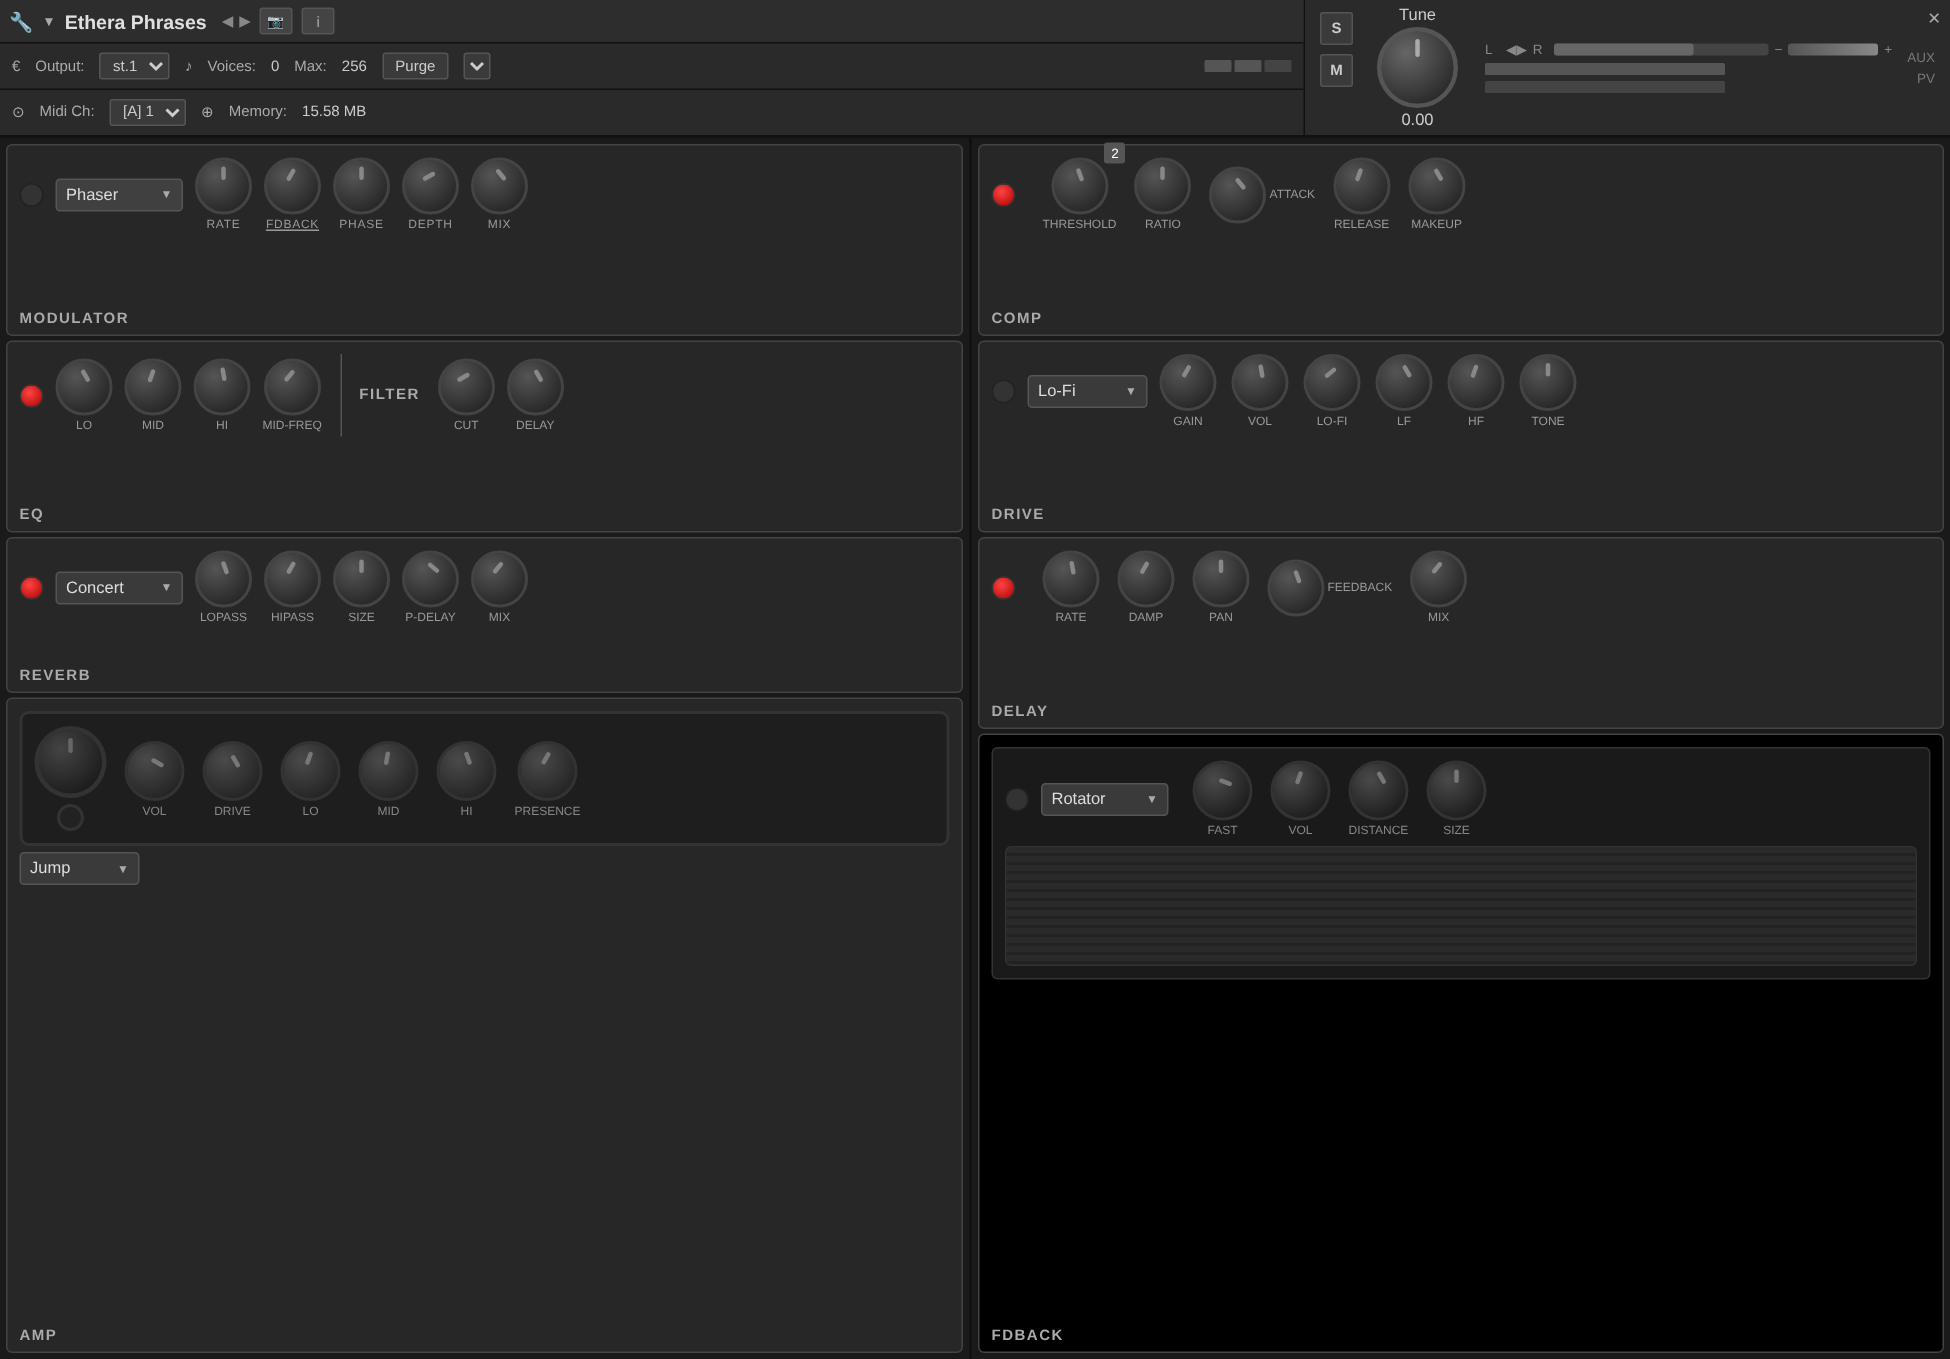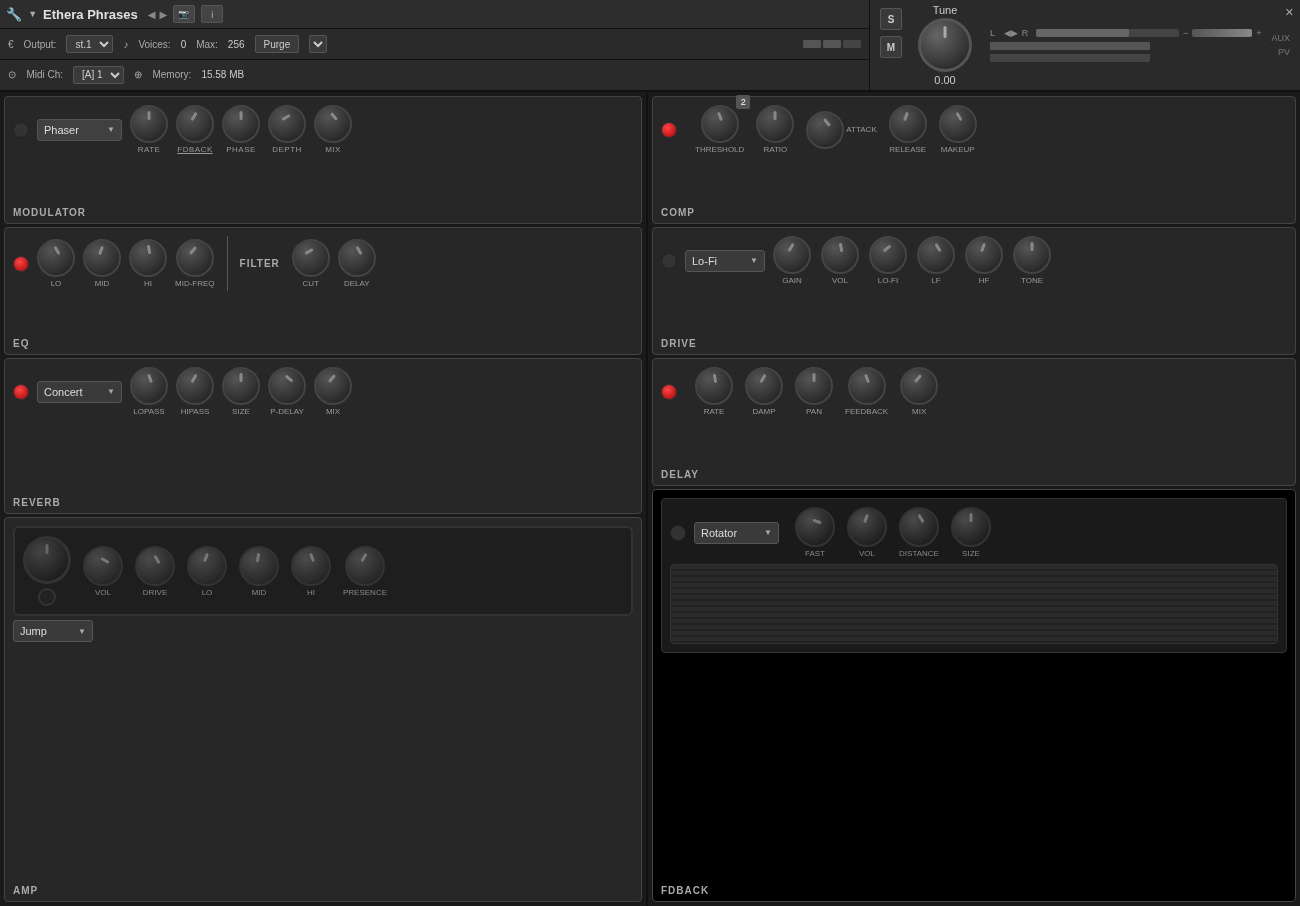--- a/index.html
+++ b/index.html
@@ -197,21 +197,21 @@
           <div class="knob-group" style="display:flex;flex-direction:column;align-items:center;gap:2px;">
             <div style="width:38px;height:38px;border-radius:50%;background:radial-gradient(circle at 35% 30%,#555,#1a1a1a);border:2px solid #444;position:relative;cursor:pointer;">
                 <div style="position:absolute;top:5px;left:55%;transform:translateX(-50%) rotate(-30deg);width:3px;height:9px;background:#888;border-radius:2px;"></div>
               </div>
             <span style="font-size:8px;color:#999;">DELAY</span>
           </div>
         </div>
         <span style="position:absolute;bottom:5px;left:8px;font-size:10px;font-weight:bold;color:#aaa;letter-spacing:1px;">EQ</span>
       </div>
 
-      <div style="background:#272727;border:1px solid #444;border-radius:4px;padding:4px 8px;position:relative;height:156px;">
+      <div style="background:#272727;border:1px solid #444;border-radius:4px;padding:4px 8px;position:relative;height:104px;">
         <div style="display:flex;align-items:center;gap:8px;padding-top:4px;">
           <div style="width:16px;height:16px;border-radius:50%;background:radial-gradient(circle at 40% 35%,#ff4444,#aa0000);border:1px solid #333;cursor:pointer;"></div>
           <div style="background:#3a3a3a;border:1px solid #555;color:#ddd;font-size:11px;padding:2px 6px;border-radius:3px;cursor:pointer;height:22px;min-width:85px;display:flex;align-items:center;gap:4px;user-select:none;">
             <span>Concert</span>
             <span style="font-size:8px;color:#aaa;margin-left:auto;">▼</span>
           </div>
           <div class="knob-group" style="display:flex;flex-direction:column;align-items:center;gap:2px;">
             <div style="width:38px;height:38px;border-radius:50%;background:radial-gradient(circle at 35% 30%,#555,#1a1a1a);border:2px solid #444;position:relative;cursor:pointer;">
                 <div style="position:absolute;top:5px;left:52%;transform:translateX(-50%) rotate(-20deg);width:3px;height:9px;background:#888;border-radius:2px;"></div>
               </div>
@@ -411,21 +411,21 @@
                   <div style="position:absolute;top:5px;left:46%;transform:translateX(-50%) rotate(30deg);width:3px;height:9px;background:#888;border-radius:2px;"></div>
                 </div>
               <span style="font-size:8px;color:#999;">DAMP</span>
             </div>
             <div class="knob-group" style="display:flex;flex-direction:column;align-items:center;gap:2px;">
               <div style="width:38px;height:38px;border-radius:50%;background:radial-gradient(circle at 35% 30%,#555,#1a1a1a);border:2px solid #444;position:relative;cursor:pointer;">
                   <div style="position:absolute;top:4px;left:50%;transform:translateX(-50%);width:3px;height:9px;background:#888;border-radius:2px;"></div>
                 </div>
               <span style="font-size:8px;color:#999;">PAN</span>
             </div>
-            <div class="knob-group" style="display:flex;flex-direction:column;align-items:center;gap:2px;">
+            <div class="knob-group" style="display:flex;flex-direction:row;align-items:center;gap:2px;">
               <div style="width:38px;height:38px;border-radius:50%;background:radial-gradient(circle at 35% 30%,#555,#1a1a1a);border:2px solid #444;position:relative;cursor:pointer;">
                   <div style="position:absolute;top:5px;left:52%;transform:translateX(-50%) rotate(-20deg);width:3px;height:9px;background:#888;border-radius:2px;"></div>
                 </div>
               <span style="font-size:8px;color:#999;">FEEDBACK</span>
             </div>
             <div class="knob-group" style="display:flex;flex-direction:column;align-items:center;gap:2px;">
               <div style="width:38px;height:38px;border-radius:50%;background:radial-gradient(circle at 35% 30%,#555,#1a1a1a);border:2px solid #444;position:relative;cursor:pointer;">
                   <div style="position:absolute;top:5px;left:46%;transform:translateX(-50%) rotate(40deg);width:3px;height:9px;background:#888;border-radius:2px;"></div>
                 </div>
               <span style="font-size:8px;color:#999;">MIX</span>

